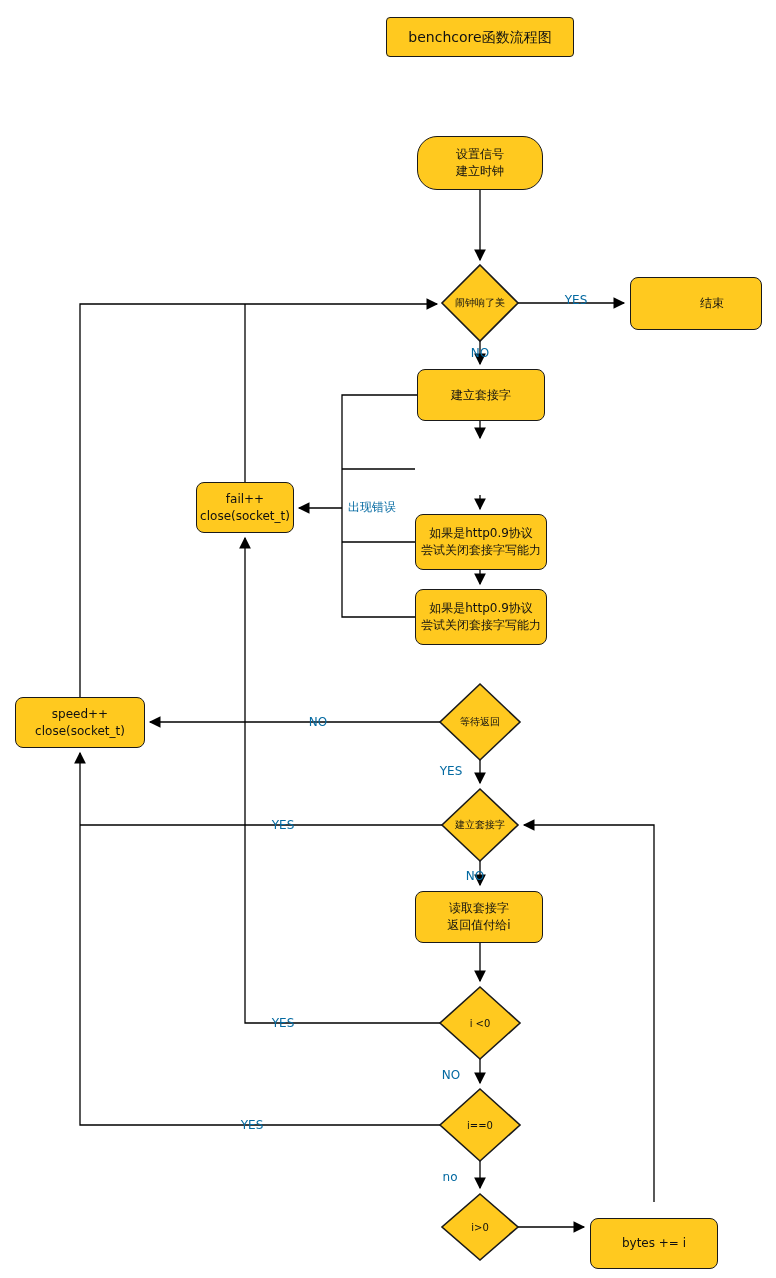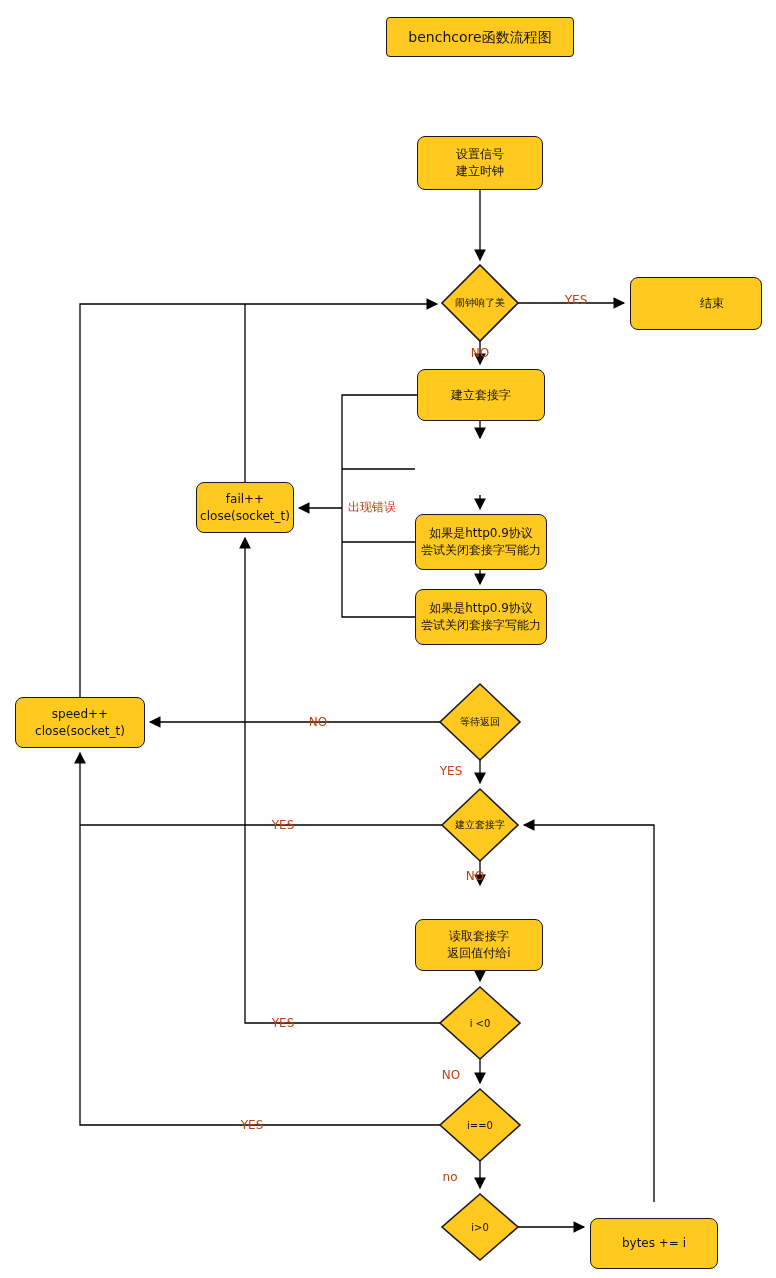--- a/index.html
+++ b/index.html
@@ -22,21 +22,21 @@
     border:1.6px solid var(--node-stroke);border-radius:8px;
     font-size:12px;line-height:17px;white-space:pre-line;box-sizing:border-box;
   }
   .node.title{font-size:14px;border-radius:4px;text-align:center;}
   .dlabel{
     position:absolute;transform:translate(-50%,-50%);
     font-size:10px;white-space:pre-line;text-align:center;
   }
   .elabel{
     position:absolute;transform:translate(-50%,-50%);
-    font-size:12px;color:#c2410c;white-space:nowrap;
+    font-size:12px;color:#0369a1;white-space:nowrap;
   }
 </style>
 </head>
 <body>
 
 <div class="canvas">
 
   <svg class="wires" width="776" height="1278">
     <defs>
       <marker id="arrow" viewBox="0 0 10 10" refX="9" refY="5" markerWidth="11" markerHeight="9" orient="auto-start-reverse">
@@ -75,33 +75,33 @@
 
     <polygon class="shape" points="480,265 518,303 480,341 442,303"></polygon>
     <polygon class="shape" points="480,684 520,722 480,760 440,722"></polygon>
     <polygon class="shape" points="480,789 518,825 480,861 442,825"></polygon>
     <polygon class="shape" points="480,987 520,1023 480,1059 440,1023"></polygon>
     <polygon class="shape" points="480,1089 520,1125 480,1161 440,1125"></polygon>
     <polygon class="shape" points="480,1194 518,1227 480,1260 442,1227"></polygon>
   </svg>
 
   <div class="node title" style="left:386px;top:17px;width:188px;height:40px;">benchcore函数流程图</div>
-  <div class="node" style="left:417px;top:136px;width:126px;height:54px;">设置信号
+  <div class="node" style="left:417px;top:136px;width:126px;height:54px;border-radius:20px;">设置信号
 建立时钟</div>
   <div class="node" style="left:630px;top:277px;width:132px;height:53px;padding-left:32px;">结束</div>
   <div class="node" style="left:417px;top:369px;width:128px;height:52px;">建立套接字</div>
   <div class="node" style="left:415px;top:514px;width:132px;height:56px;">如果是http0.9协议
 尝试关闭套接字写能力</div>
   <div class="node" style="left:415px;top:589px;width:132px;height:56px;">如果是http0.9协议
 尝试关闭套接字写能力</div>
   <div class="node" style="left:196px;top:482px;width:98px;height:51px;">fail++
 close(socket_t)</div>
   <div class="node" style="left:15px;top:697px;width:130px;height:51px;">speed++
 close(socket_t)</div>
-  <div class="node" style="left:415px;top:891px;width:128px;height:52px;margin-top:28px;">读取套接字
+  <div class="node" style="left:415px;top:891px;width:128px;height:52px;">读取套接字
 返回值付给i</div>
   <div class="node" style="left:590px;top:1202px;width:128px;height:51px;margin-top:16px;">bytes += i</div>
 
   <div class="dlabel" style="left:480px;top:303px;">闹钟响了美</div>
   <div class="dlabel" style="left:480px;top:722px;">等待返回</div>
   <div class="dlabel" style="left:480px;top:825px;">建立套接字</div>
   <div class="dlabel" style="left:480px;top:1023px;">i &lt;0</div>
   <div class="dlabel" style="left:480px;top:1125px;">i==0</div>
   <div class="dlabel" style="left:480px;top:1227px;">i&gt;0</div>
 

